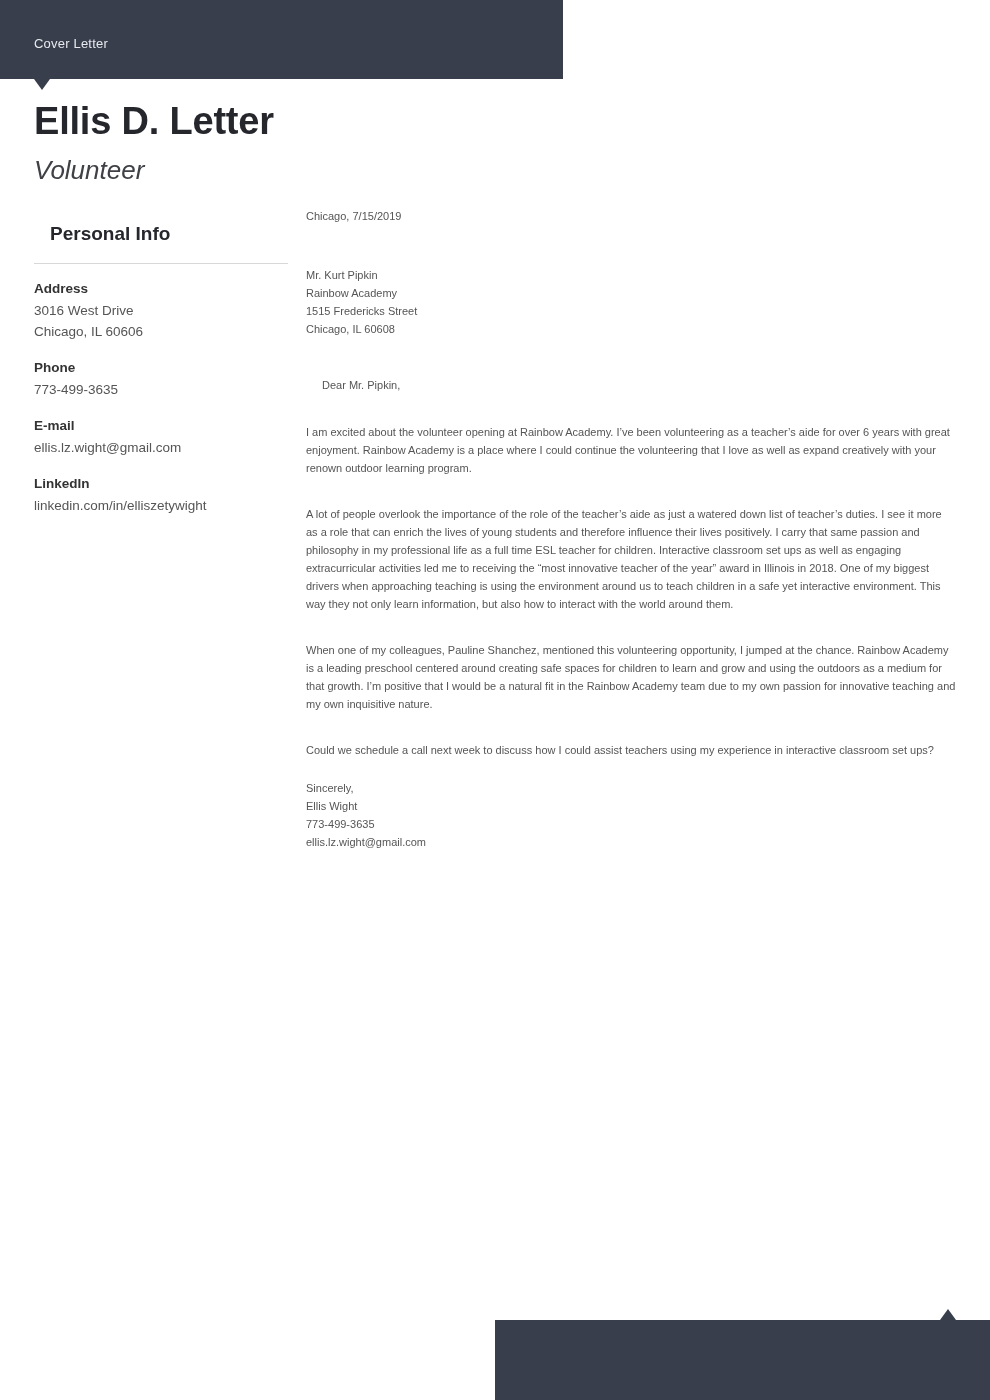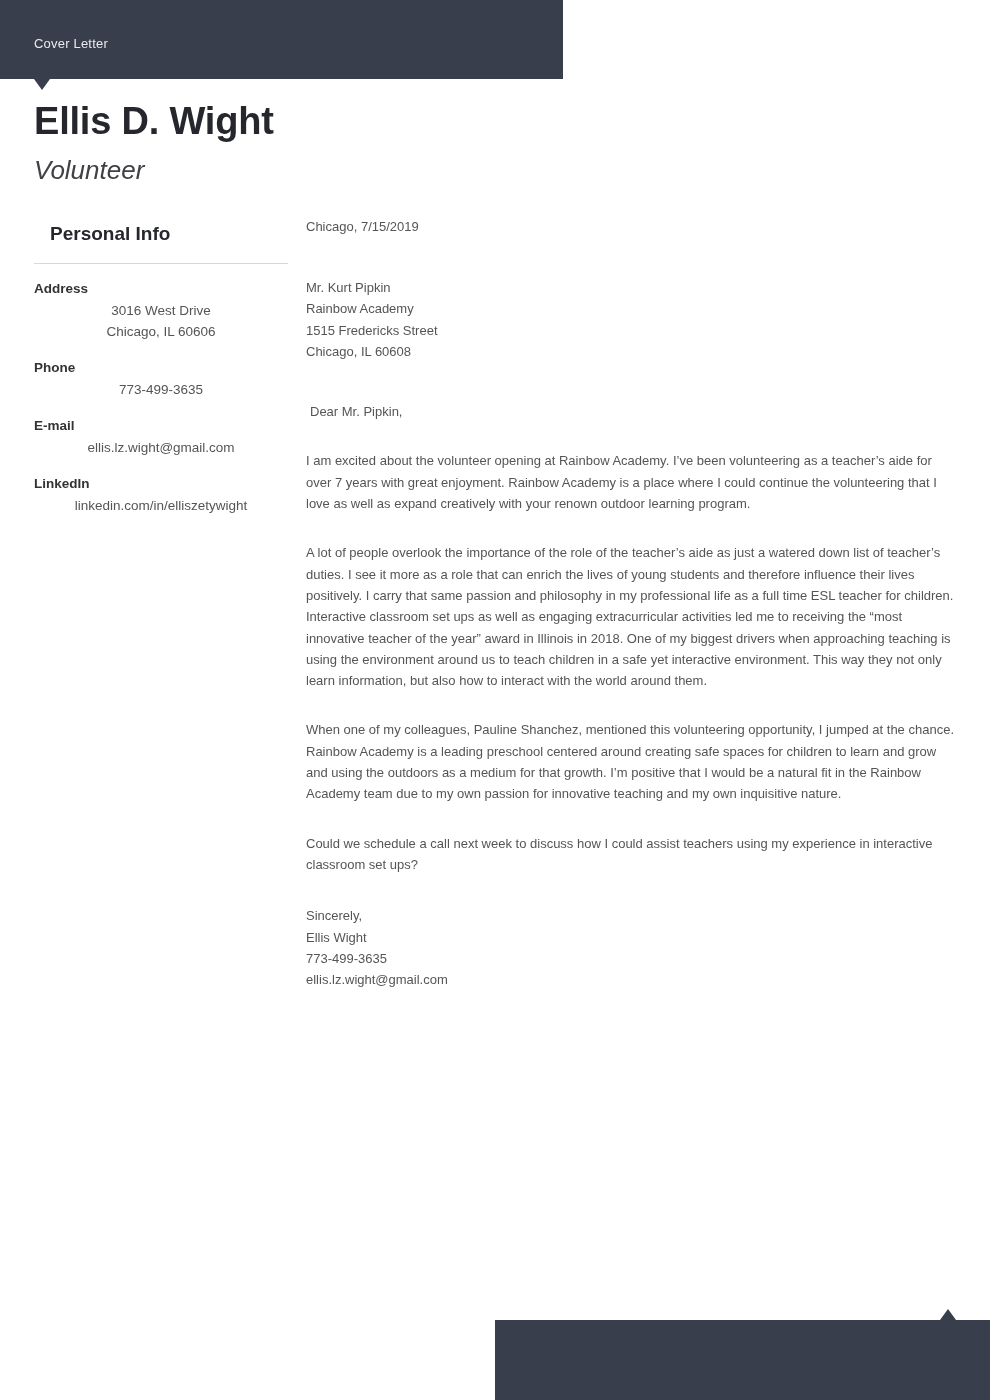--- a/index.html
+++ b/index.html
@@ -114,66 +114,65 @@
   .info-label {
     font-size: 13.5px;
     font-weight: bold;
     color: #333333;
     line-height: 1.55;
   }
   .info-value {
     font-size: 13.5px;
     color: #555555;
     line-height: 1.62;
-    text-align: center;
   }
 
   
   .letter {
     position: absolute;
     left: 306px;
-    top: 216px;
+    top: 208px;
     width: 650px;
-    font-size: 13px;
+    font-size: 11px;
     color: #555555;
     line-height: 1.62;
   }
   .letter-date {
     margin: 0 0 40px 0;
     line-height: 1.62;
   }
   .recipient-line {
     line-height: 1.64;
   }
   .letter-salutation {
-    margin: 39px 0 0 4px;
+    margin: 39px 0 0 16px;
     line-height: 1.62;
   }
   .letter-para {
     margin: 28px 0 0 0;
     line-height: 1.64;
     text-align: left;
   }
   .sign-off {
-    margin: 30px 0 0 0;
+    margin: 20px 0 0 0;
   }
   .sign-off-line {
     line-height: 1.64;
   }
 </style>
 </head>
 <body>
 
 <div class="header-band">
   <div class="header-label">Cover Letter</div>
 </div>
 <div class="header-notch"></div>
 
 <div class="name-block">
-  <h1 class="cand-name">Ellis D. Wight</h1>
+  <h1 class="cand-name">Ellis D. Letter</h1>
   <div class="cand-title">Volunteer</div>
 </div>
 
 <div class="sidebar">
   <h2 class="sidebar-heading">Personal Info</h2>
   <div class="sidebar-rule"></div>
   <div id="sidebar-groups">
       <div class="info-group">
         <div class="info-label">Address</div>
         <div class="info-value">3016 West Drive</div>
@@ -197,21 +196,21 @@
 <div class="letter">
   <div class="letter-date">Chicago, 7/15/2019</div>
   <div id="recipient-block">
       <div class="recipient-line">Mr. Kurt Pipkin</div>
       <div class="recipient-line">Rainbow Academy</div>
       <div class="recipient-line">1515 Fredericks Street</div>
       <div class="recipient-line">Chicago, IL 60608</div>
     </div>
   <div class="letter-salutation">Dear Mr. Pipkin,</div>
   <div id="paragraph-block">
-      <p class="letter-para">I am excited about the volunteer opening at Rainbow Academy. I’ve been volunteering as a teacher’s aide for over 7 years with great enjoyment. Rainbow Academy is a place where I could continue the volunteering that I love as well as expand creatively with your renown outdoor learning program.</p>
+      <p class="letter-para">I am excited about the volunteer opening at Rainbow Academy. I’ve been volunteering as a teacher’s aide for over 6 years with great enjoyment. Rainbow Academy is a place where I could continue the volunteering that I love as well as expand creatively with your renown outdoor learning program.</p>
       <p class="letter-para">A lot of people overlook the importance of the role of the teacher’s aide as just a watered down list of teacher’s duties. I see it more as a role that can enrich the lives of young students and therefore influence their lives positively. I carry that same passion and philosophy in my professional life as a full time ESL teacher for children. Interactive classroom set ups as well as engaging extracurricular activities led me to receiving the “most innovative teacher of the year” award in Illinois in 2018. One of my biggest drivers when approaching teaching is using the environment around us to teach children in a safe yet interactive environment. This way they not only learn information, but also how to interact with the world around them.</p>
       <p class="letter-para">When one of my colleagues, Pauline Shanchez, mentioned this volunteering opportunity, I jumped at the chance. Rainbow Academy is a leading preschool centered around creating safe spaces for children to learn and grow and using the outdoors as a medium for that growth. I’m positive that I would be a natural fit in the Rainbow Academy team due to my own passion for innovative teaching and my own inquisitive nature.</p>
       <p class="letter-para">Could we schedule a call next week to discuss how I could assist teachers using my experience in interactive classroom set ups?</p>
     </div>
   <div class="sign-off" id="signoff-block">
       <div class="sign-off-line">Sincerely,</div>
       <div class="sign-off-line">Ellis Wight</div>
       <div class="sign-off-line">773-499-3635</div>
       <div class="sign-off-line">ellis.lz.wight@gmail.com</div>
     </div>

